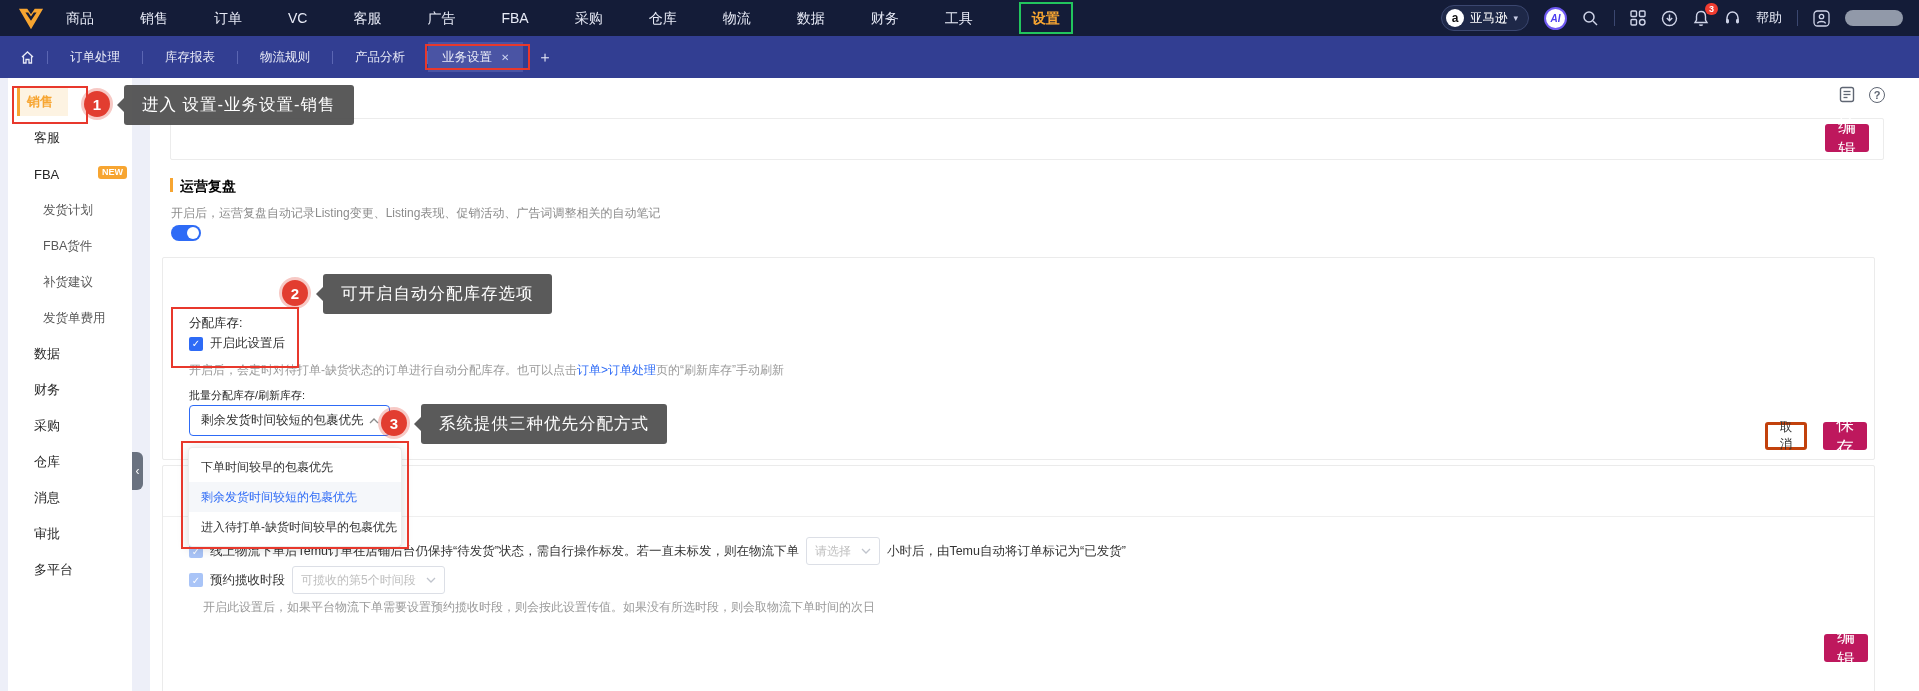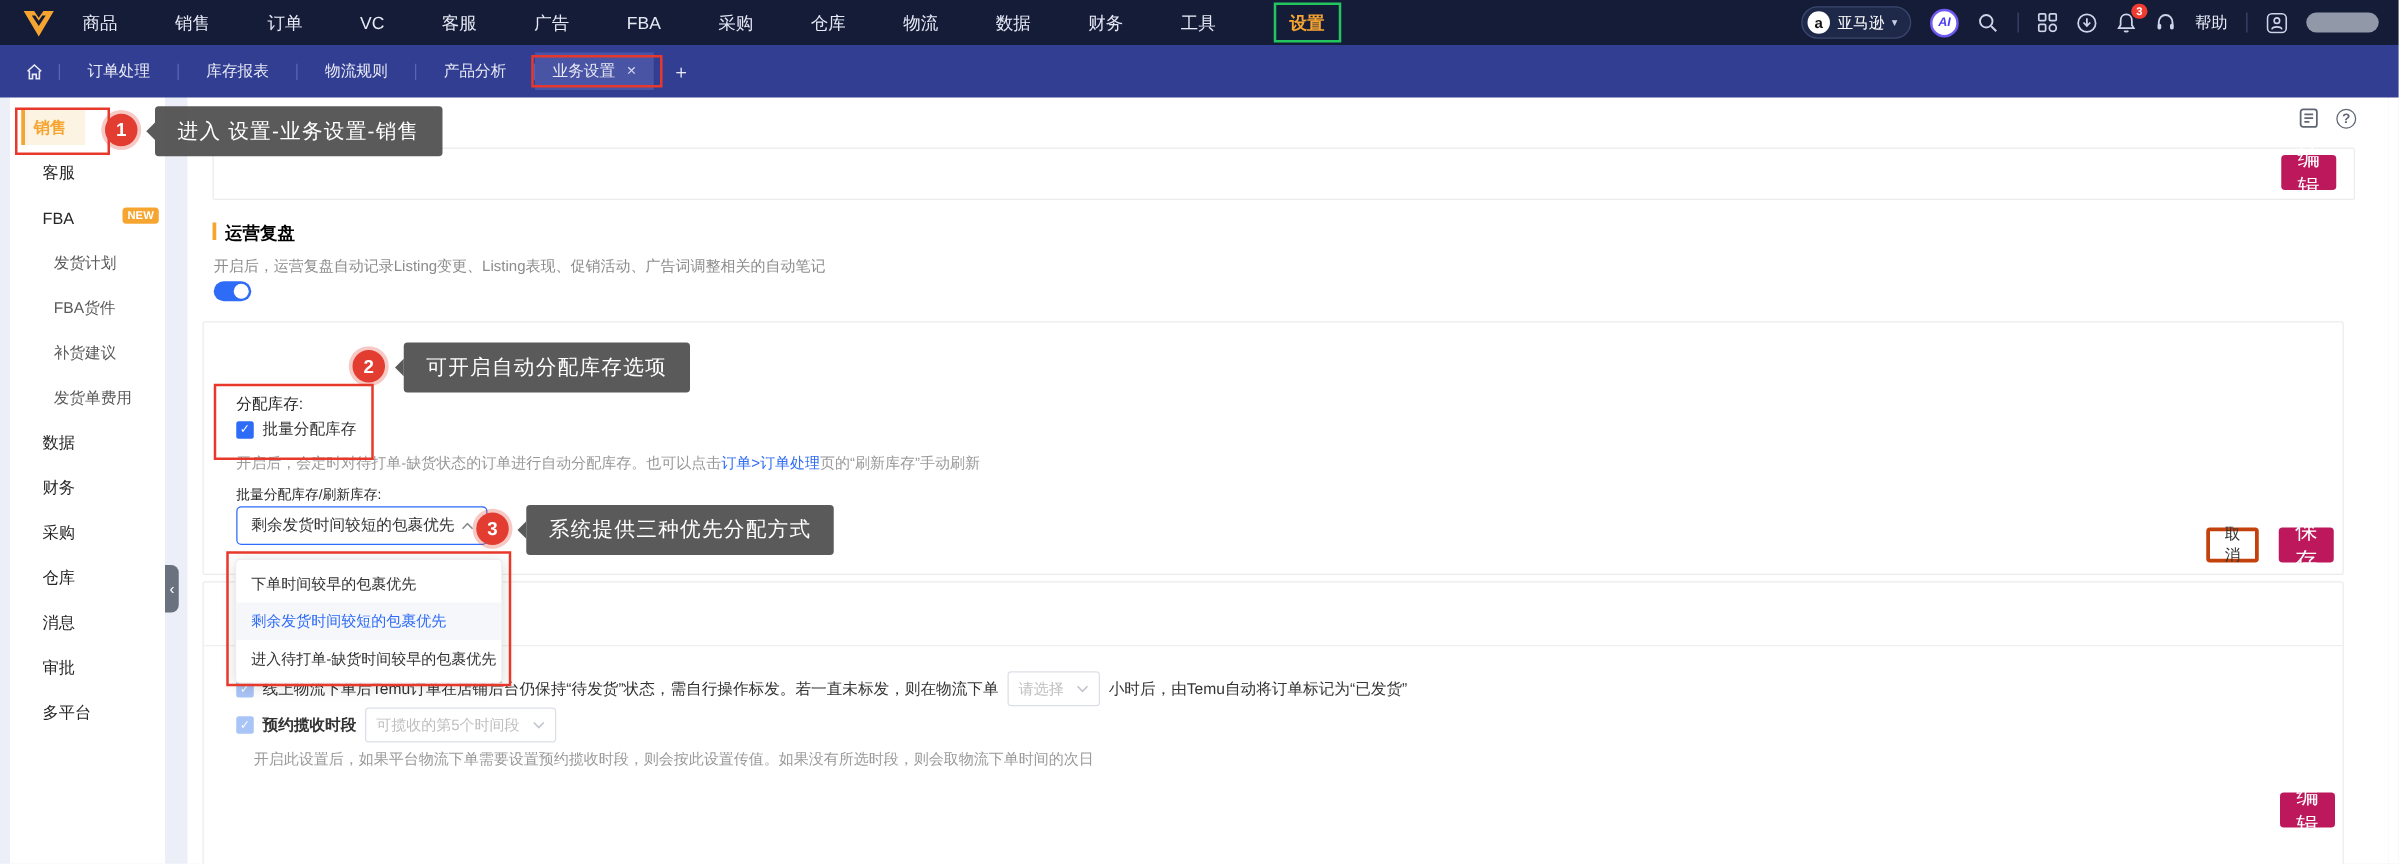--- a/index.html
+++ b/index.html
@@ -101,21 +101,21 @@
     align-items:center;justify-content:center;cursor:pointer;font-family:inherit}
   .btn-save{position:absolute;right:7px;top:164px}
   .dd-panel{position:absolute;left:38px;top:373px;width:212px;background:#fff;border:1px solid #ededed;
     border-radius:4px;box-shadow:0 2px 12px rgba(0,0,0,.14);padding:4px 0;z-index:5}
   .dd-opt{height:30px;display:flex;align-items:center;padding-left:12px;font-size:12px;color:#333;
     cursor:pointer;white-space:nowrap}
   .dd-opt.selected{color:#2e6bf6;background:#f5f7fa}
   .log-line{display:flex;align-items:center;gap:7px;font-size:12.5px;color:#333;white-space:nowrap}
   .log-line1{position:absolute;left:26px;top:71px}
   .log-line2{position:absolute;left:26px;top:100px}
-  .log-line2 .lbl{font-weight:700}
+  .log-line2 .lbl{font-weight:400}
   .inline-select{display:inline-flex;align-items:center;justify-content:space-between;
     border:1px solid #dcdfe6;border-radius:3px;height:26px;padding:0 8px;color:#bfbfbf;
     font-size:12px;background:#fff;gap:10px;cursor:pointer}
   .hint2{position:absolute;left:40px;top:133px;font-size:12px;color:#999}
   .edit2{position:absolute;right:6px;top:168px}
   
   .redbox{position:absolute;border:2px solid #e8382c;pointer-events:none}
   .rb-sidebar{left:12px;top:86px;width:72px;height:34px;z-index:8}
   .rb2{left:8px;top:49px;width:124px;height:57px;z-index:4}
   .rb3{left:31px;top:367px;width:224px;height:104px;z-index:6}
@@ -327,21 +327,21 @@
     <span class="obar"></span>
     <span>运营复盘</span>
   </div>
   <div class="sec-desc">开启后，运营复盘自动记录Listing变更、Listing表现、促销活动、广告词调整相关的自动笔记</div>
   <div class="toggle"></div>
 
   <div class="panel panel1">
     <div class="field-label">分配库存:</div>
     <div class="cb-row">
       <span class="checkbox">✓</span>
-      <span>批量分配库存</span>
+      <span>开启此设置后</span>
     </div>
     <div class="redbox rb2"></div>
     <div class="hint">
       <span>开启后，会定时对待打单-缺货状态的订单进行自动分配库存。也可以点击</span><span class="lnk">订单&gt;订单处理</span><span>页的“刷新库存”手动刷新</span>
     </div>
     <div class="batch-label">批量分配库存/刷新库存:</div>
     <div class="select">
       <span>剩余发货时间较短的包裹优先</span>
       <svg width="10" height="6" viewBox="0 0 10 6">
           <polyline points="1,5 5,1 9,5" fill="none" stroke="#8c8c8c" stroke-width="1.3"></polyline>

